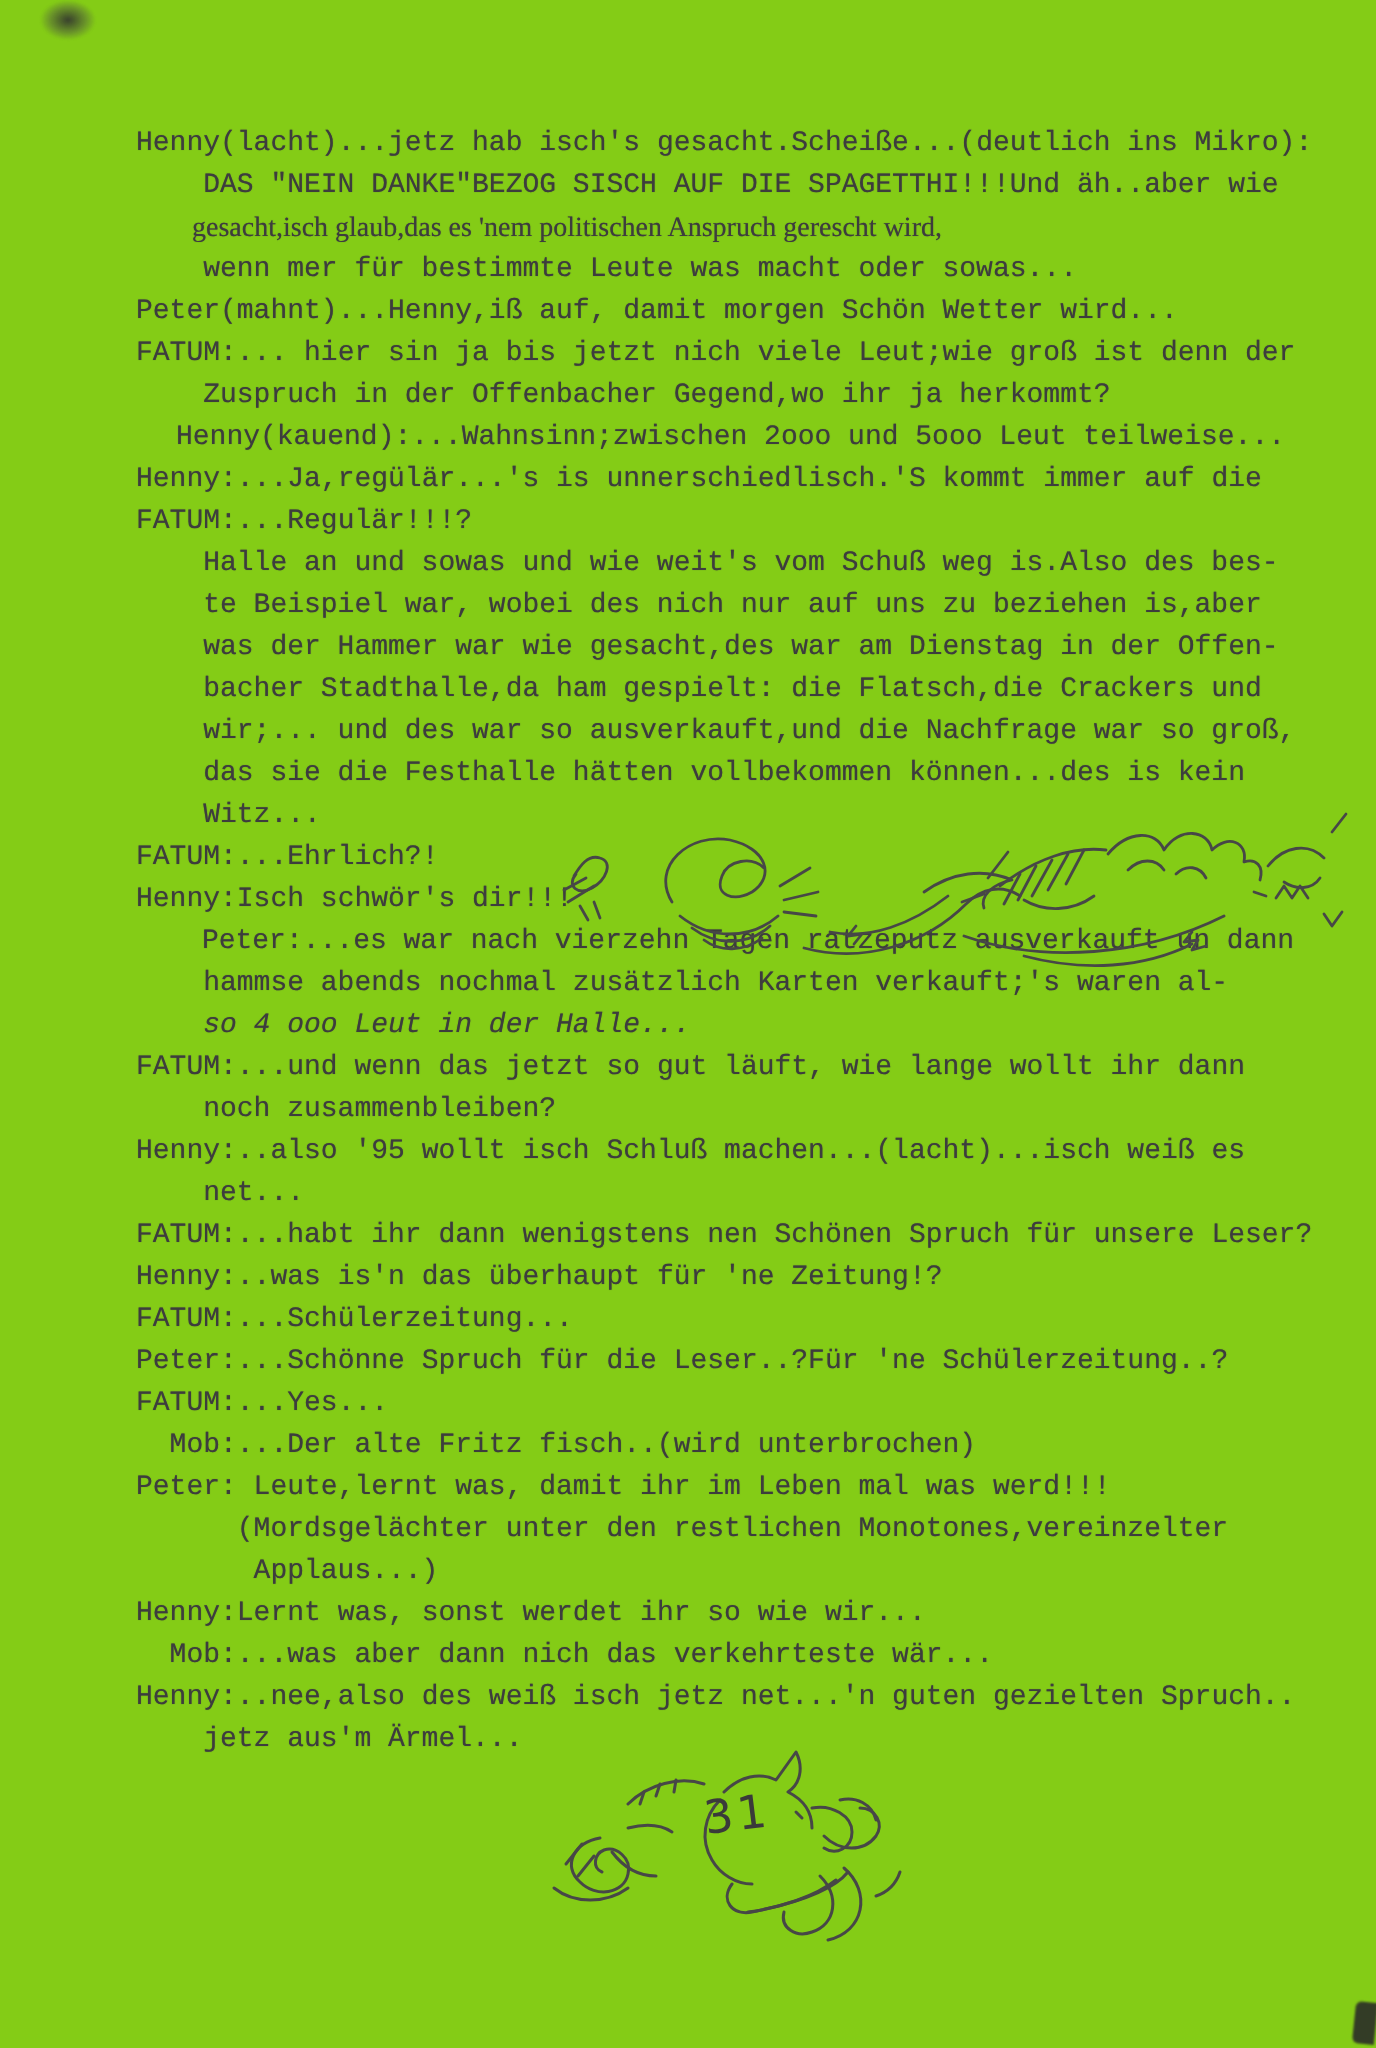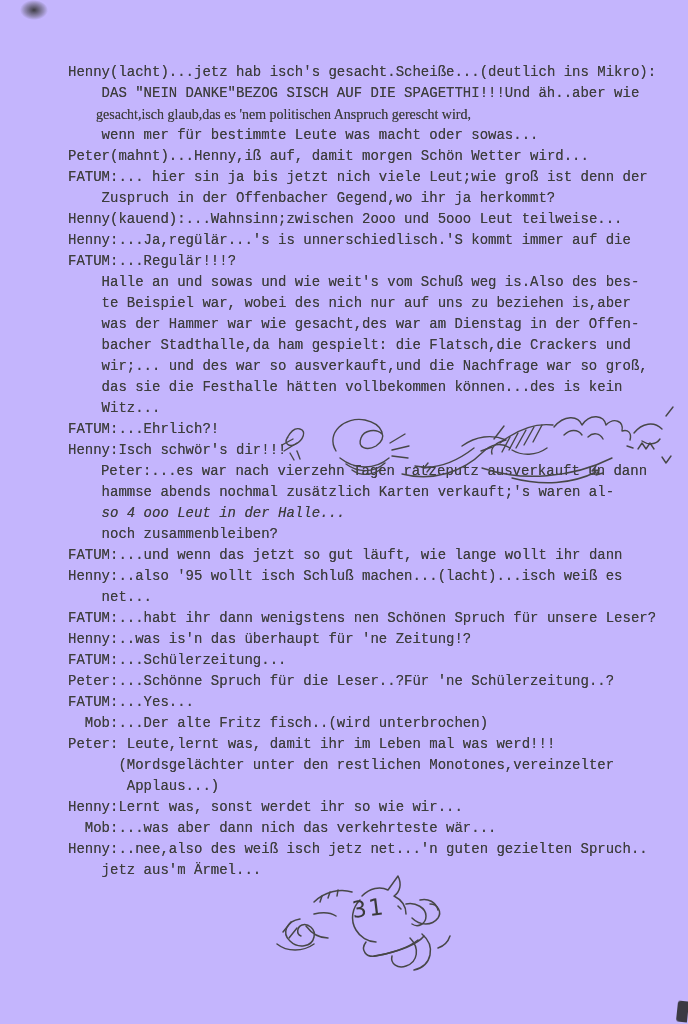--- a/index.html
+++ b/index.html
@@ -1,21 +1,21 @@
 <!DOCTYPE html>
 <html><head>
 <meta charset="utf-8">
 <style>
   html,body{margin:0;padding:0;}
   body{background:#777; }
   .page{
     position:relative;
     width:688px;height:1024px;
     margin:0 auto;
-    background:#c4b5fd;
+    background:#84cc16;
     overflow:hidden;
     font-family:"Liberation Mono","DejaVu Sans Mono",monospace;
   }
   .transcript{
     position:absolute;
     left:68px;top:62px;width:612px;
     font-size:14px;
     line-height:21px;
     color:#3d3d3d;
     text-shadow:0 0 0.45px rgba(70,70,70,0.75);
@@ -56,37 +56,37 @@
   <div class="smudge-top-left"></div>
 
   <div class="transcript" id="transcript">
       <div class="line" style="padding-left: 0ch;">Henny(lacht)...jetz hab isch's gesacht.Scheiße...(deutlich ins Mikro):</div>
       <div class="line" style="padding-left: 4ch;">DAS "NEIN DANKE"BEZOG SISCH AUF DIE SPAGETTHI!!!Und äh..aber wie</div>
       <div class="line" style="padding-left: 4ch; font-family: Liberation Serif, serif;">gesacht,isch glaub,das es 'nem politischen Anspruch gerescht wird,</div>
       <div class="line" style="padding-left: 4ch;">wenn mer für bestimmte Leute was macht oder sowas...</div>
       <div class="line" style="padding-left: 0ch;">Peter(mahnt)...Henny,iß auf, damit morgen Schön Wetter wird...</div>
       <div class="line" style="padding-left: 0ch;">FATUM:... hier sin ja bis jetzt nich viele Leut;wie groß ist denn der</div>
       <div class="line" style="padding-left: 4ch;">Zuspruch in der Offenbacher Gegend,wo ihr ja herkommt?</div>
-      <div class="line" style="padding-left: 0ch;">Henny(kauend):...Wahnsinn;zwischen 2ooo und 5ooo Leut teilweise...</div>
+      <div class="line" style="padding-left: 0ch; margin-left: 20px;">Henny(kauend):...Wahnsinn;zwischen 2ooo und 5ooo Leut teilweise...</div>
       <div class="line" style="padding-left: 0ch;">Henny:...Ja,regülär...'s is unnerschiedlisch.'S kommt immer auf die</div>
       <div class="line" style="padding-left: 0ch;">FATUM:...Regulär!!!?</div>
       <div class="line" style="padding-left: 4ch;">Halle an und sowas und wie weit's vom Schuß weg is.Also des bes-</div>
       <div class="line" style="padding-left: 4ch;">te Beispiel war, wobei des nich nur auf uns zu beziehen is,aber</div>
       <div class="line" style="padding-left: 4ch;">was der Hammer war wie gesacht,des war am Dienstag in der Offen-</div>
       <div class="line" style="padding-left: 4ch;">bacher Stadthalle,da ham gespielt: die Flatsch,die Crackers und</div>
       <div class="line" style="padding-left: 4ch;">wir;... und des war so ausverkauft,und die Nachfrage war so groß,</div>
       <div class="line" style="padding-left: 4ch;">das sie die Festhalle hätten vollbekommen können...des is kein</div>
       <div class="line" style="padding-left: 4ch;">Witz...</div>
       <div class="line" style="padding-left: 0ch;">FATUM:...Ehrlich?!</div>
       <div class="line" style="padding-left: 0ch;">Henny:Isch schwör's dir!!!</div>
       <div class="line" style="padding-left: 0ch; text-align: center;">Peter:...es war nach vierzehn Tagen ratzeputz ausverkauft un dann</div>
       <div class="line" style="padding-left: 4ch;">hammse abends nochmal zusätzlich Karten verkauft;'s waren al-</div>
       <div class="line" style="padding-left: 4ch; font-style: italic;">so 4 ooo Leut in der Halle...</div>
+      <div class="line" style="padding-left: 0ch;">FATUM:...und wenn das jetzt so gut läuft, wie lange wollt ihr dann</div>
       <div class="line" style="padding-left: 4ch;">noch zusammenbleiben?</div>
-      <div class="line" style="padding-left: 0ch;">FATUM:...und wenn das jetzt so gut läuft, wie lange wollt ihr dann</div>
       <div class="line" style="padding-left: 0ch;">Henny:..also '95 wollt isch Schluß machen...(lacht)...isch weiß es</div>
       <div class="line" style="padding-left: 4ch;">net...</div>
       <div class="line" style="padding-left: 0ch;">FATUM:...habt ihr dann wenigstens nen Schönen Spruch für unsere Leser?</div>
       <div class="line" style="padding-left: 0ch;">Henny:..was is'n das überhaupt für 'ne Zeitung!?</div>
       <div class="line" style="padding-left: 0ch;">FATUM:...Schülerzeitung...</div>
       <div class="line" style="padding-left: 0ch;">Peter:...Schönne Spruch für die Leser..?Für 'ne Schülerzeitung..?</div>
       <div class="line" style="padding-left: 0ch;">FATUM:...Yes...</div>
       <div class="line" style="padding-left: 2ch;">Mob:...Der alte Fritz fisch..(wird unterbrochen)</div>
       <div class="line" style="padding-left: 0ch;">Peter: Leute,lernt was, damit ihr im Leben mal was werd!!!</div>
       <div class="line" style="padding-left: 6ch;">(Mordsgelächter unter den restlichen Monotones,vereinzelter</div>

